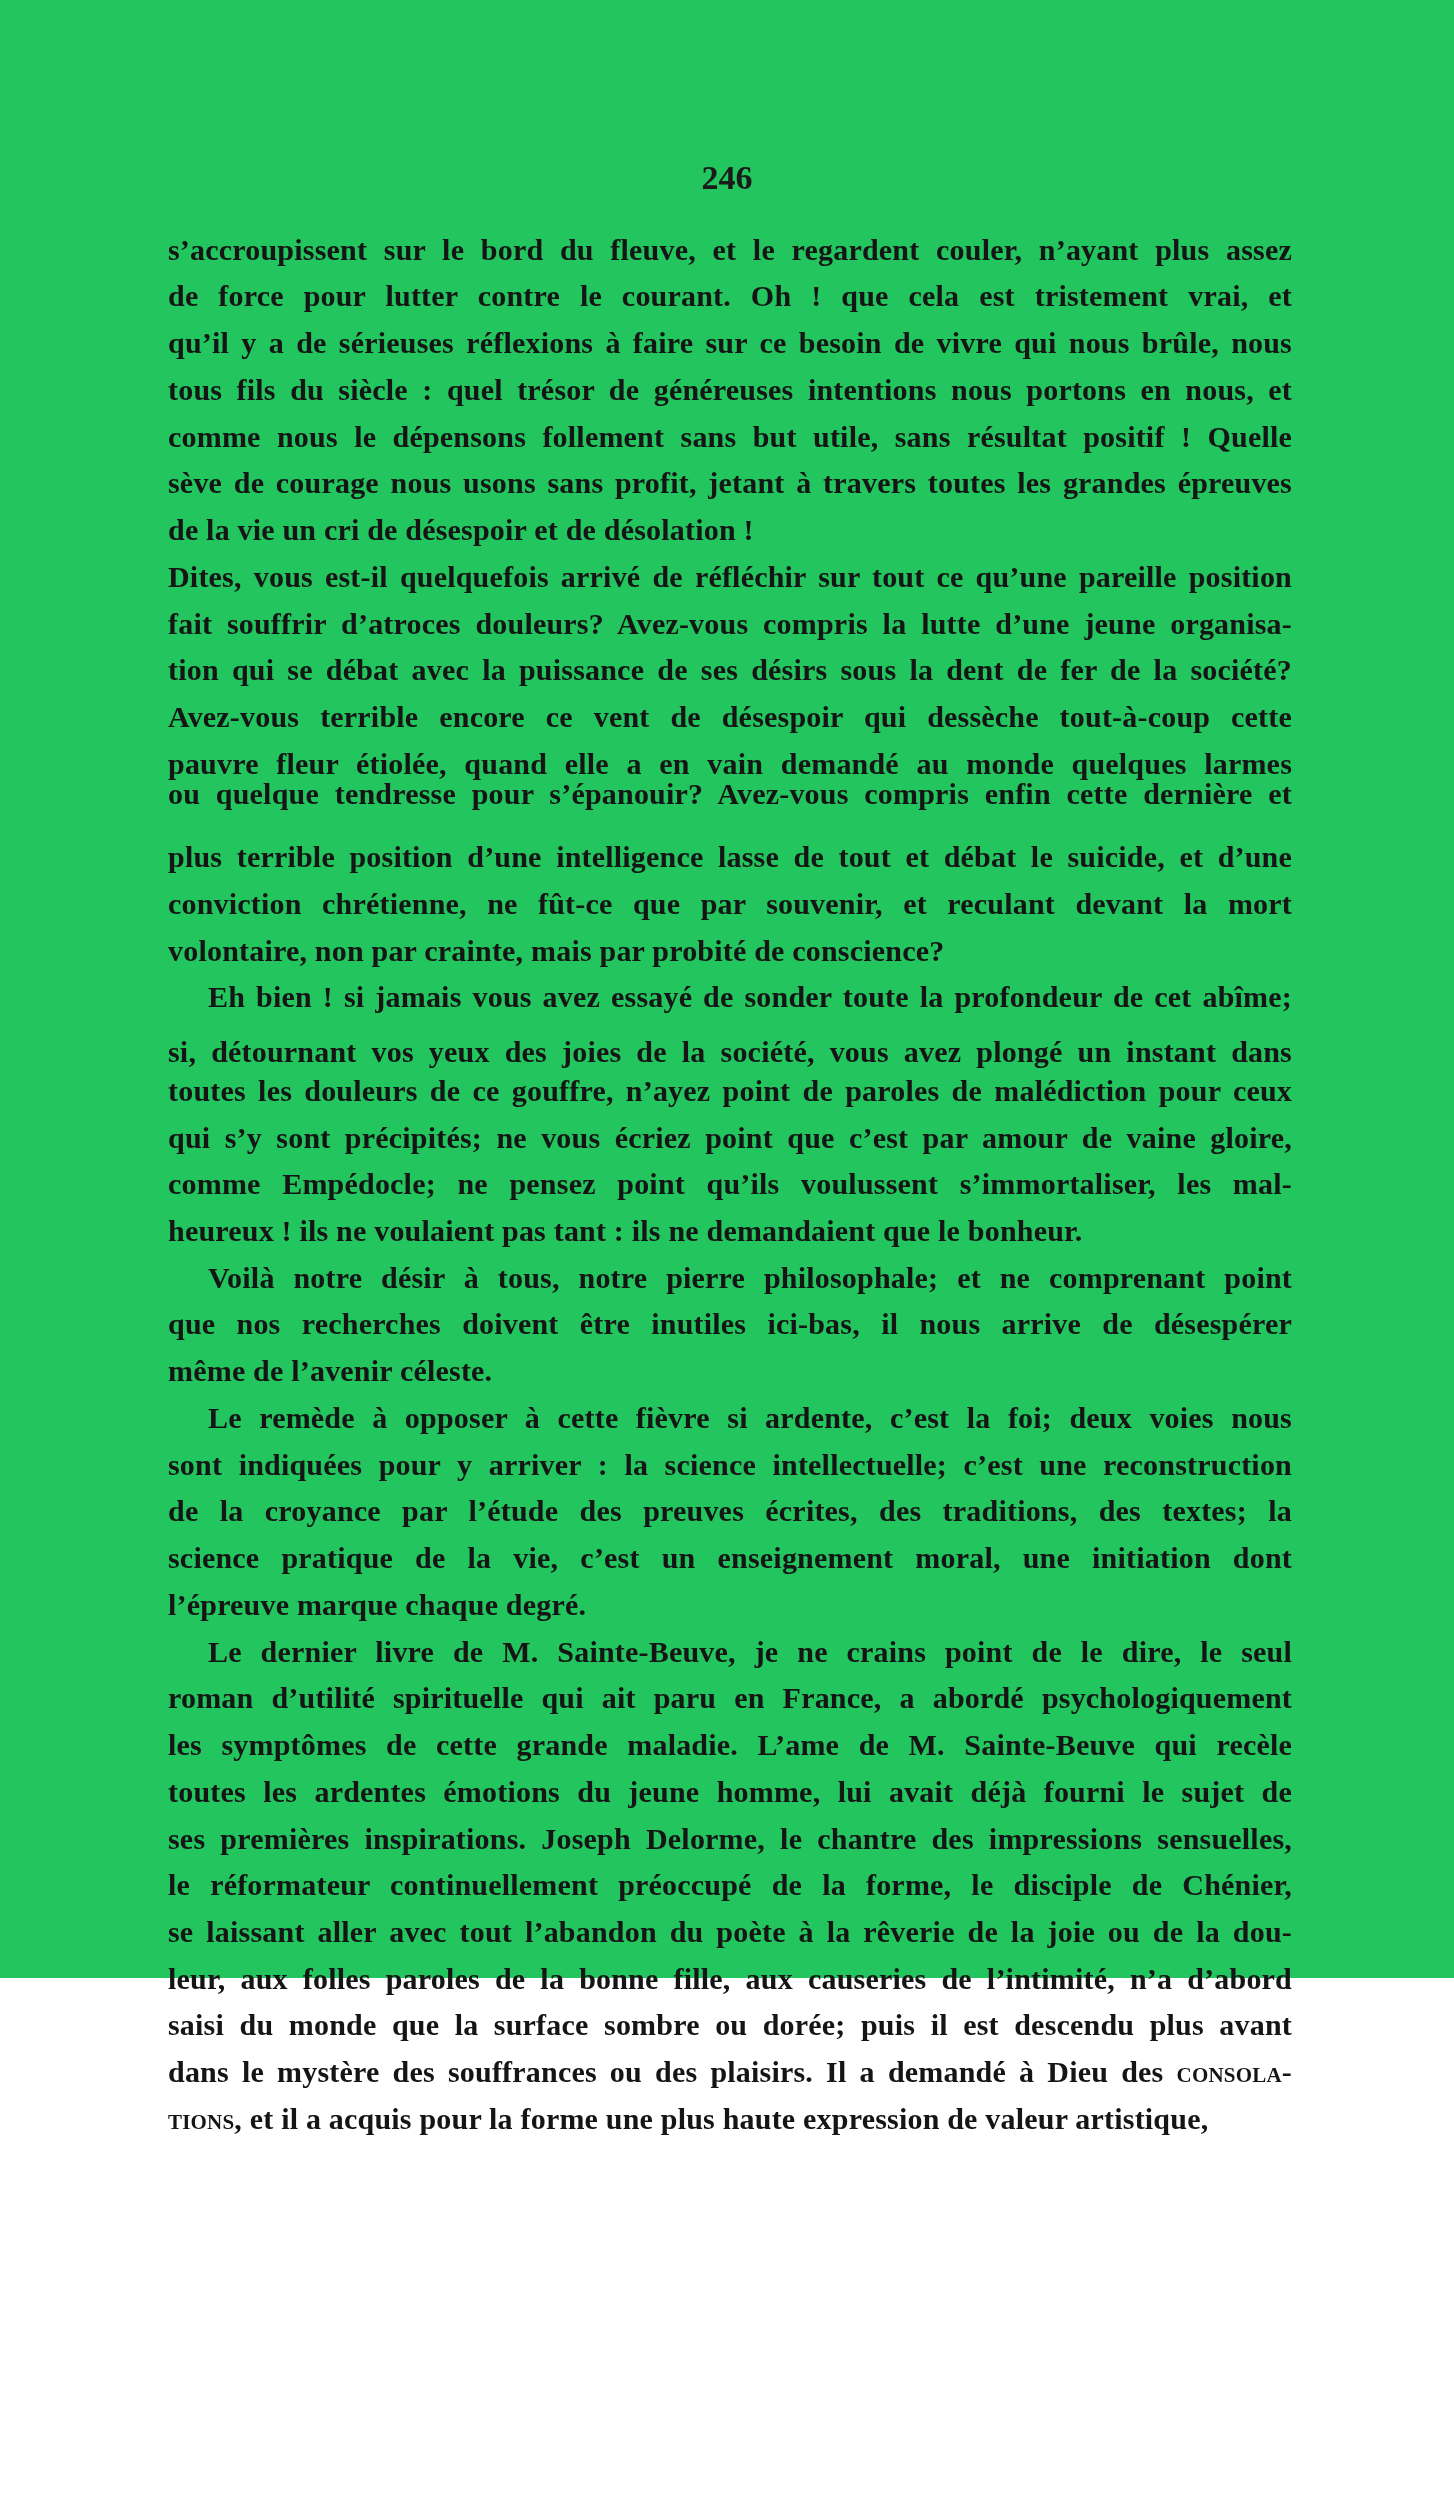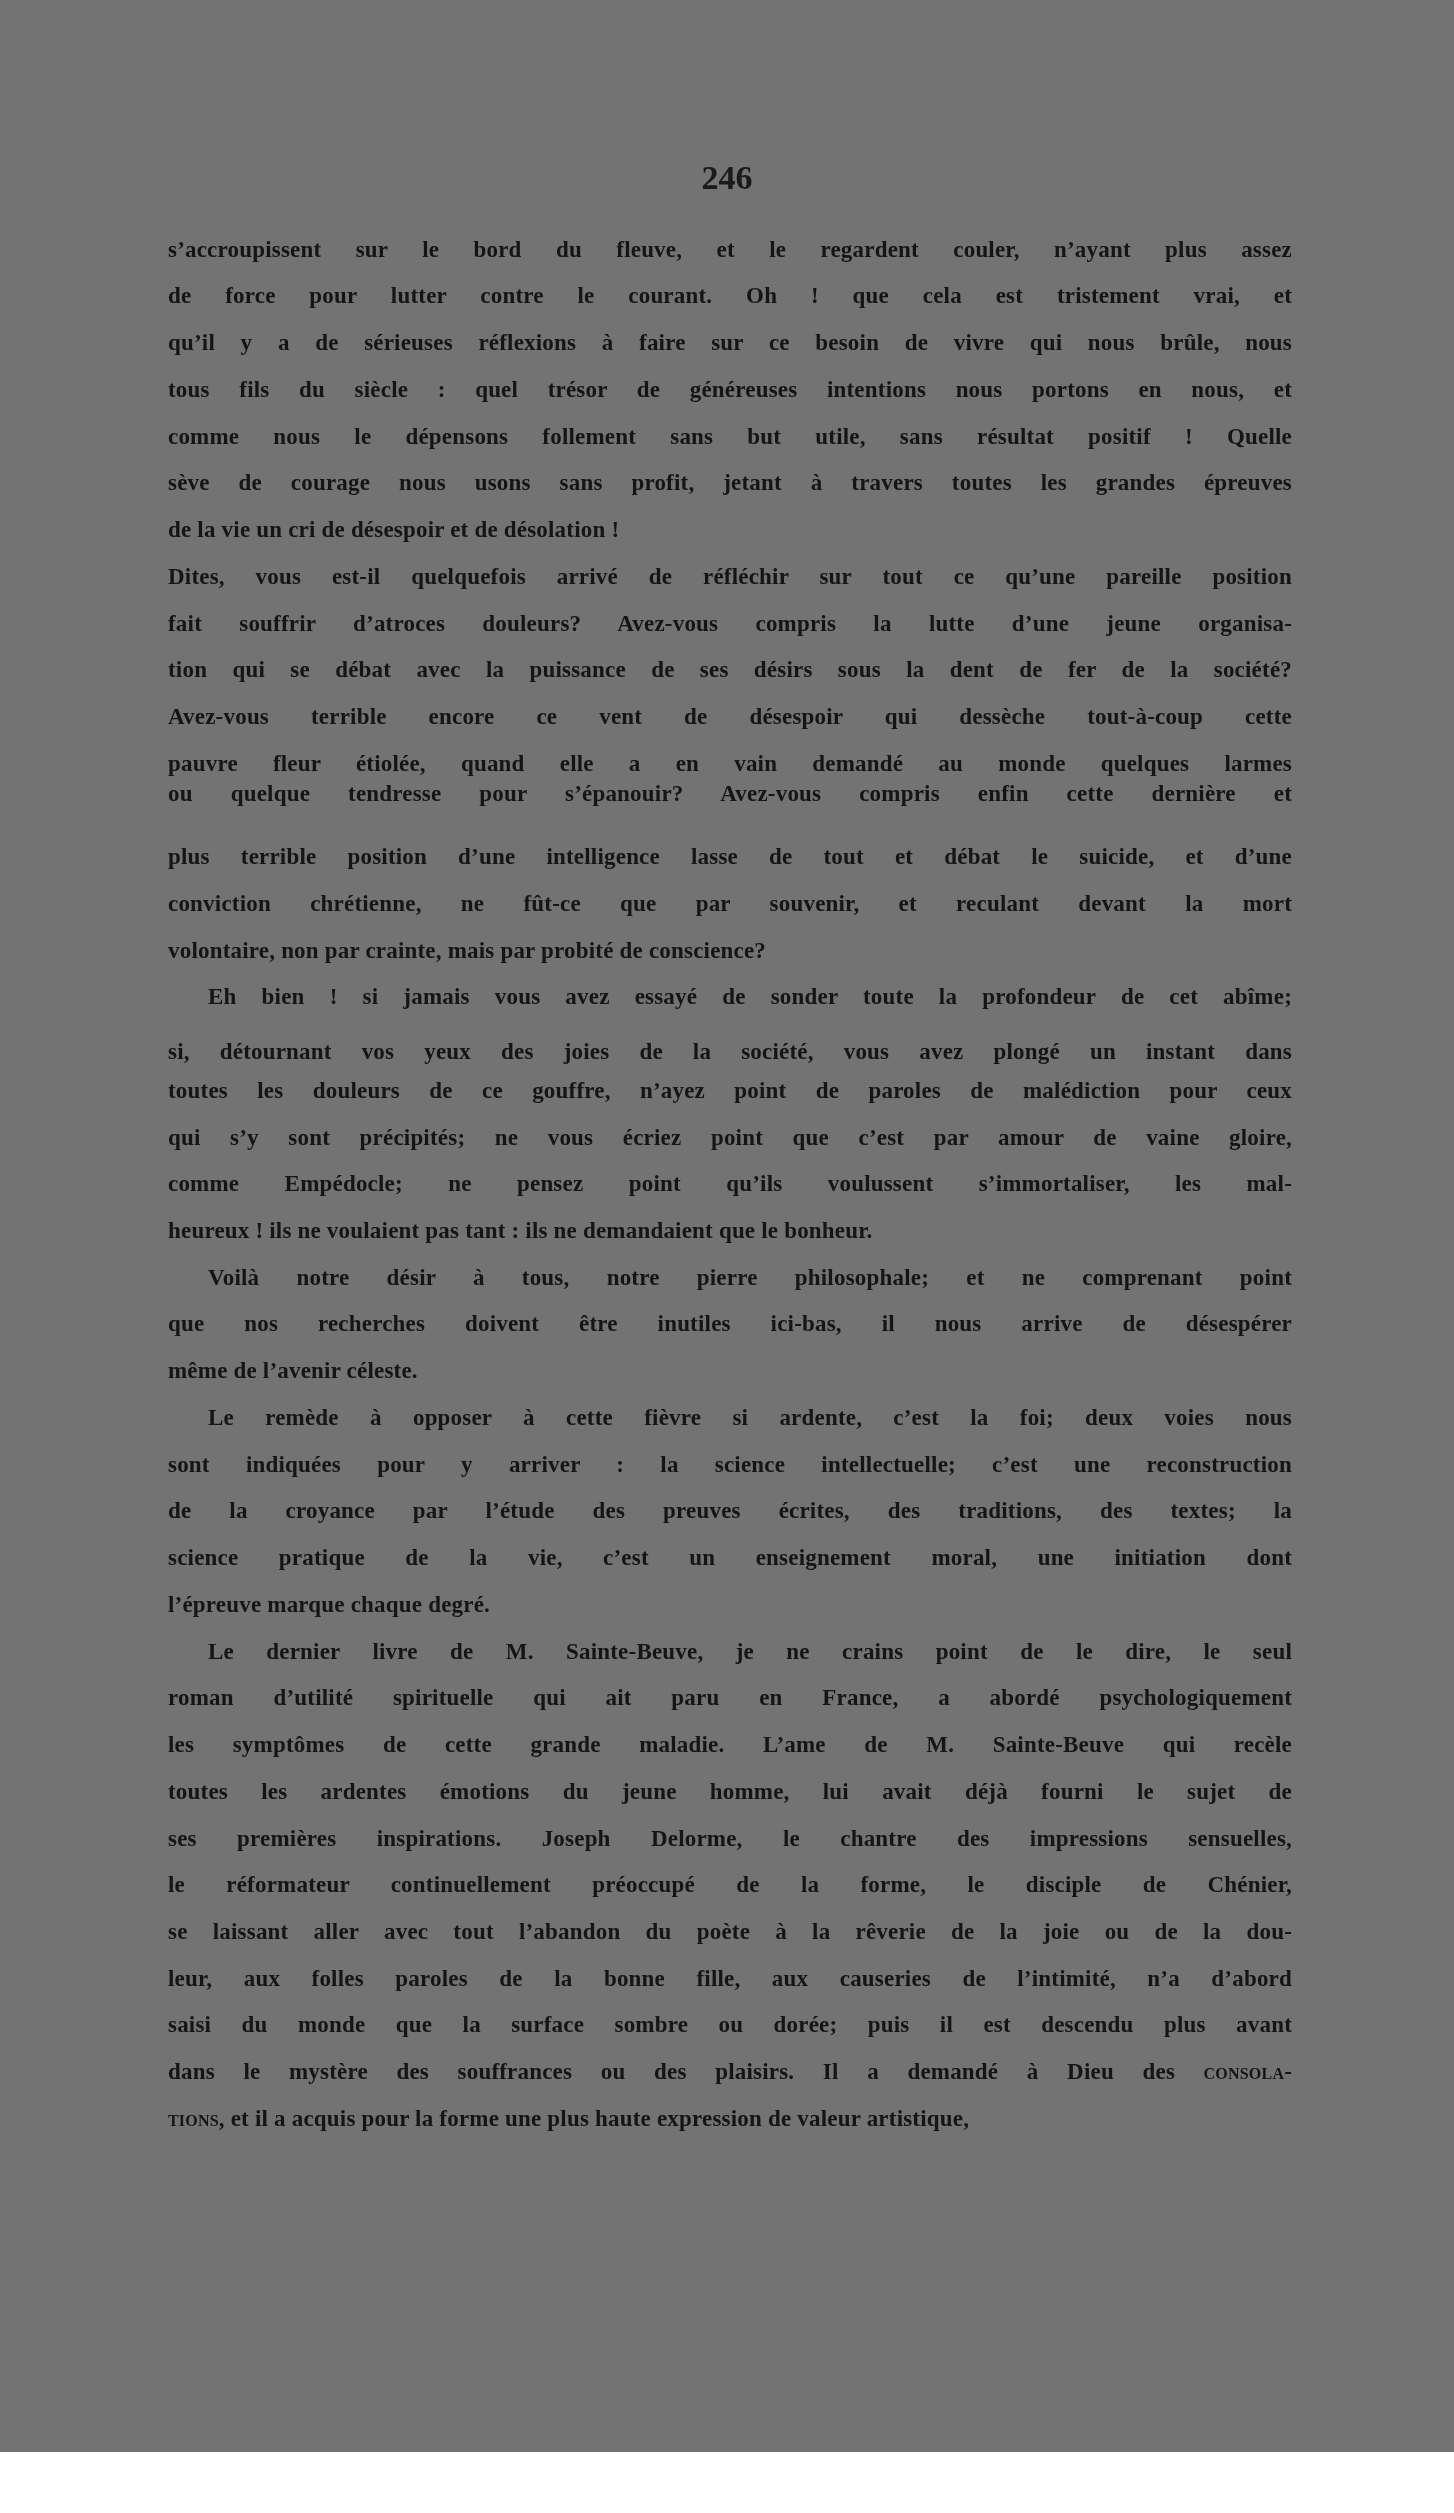--- a/index.html
+++ b/index.html
@@ -1,27 +1,27 @@
 <!DOCTYPE html>
 <html><head>
 <meta charset="utf-8">
 <style>
   html, body { margin: 0; padding: 0; background: #ffffff; }
   body { width: 1454px; height: 2514px; position: relative; overflow: hidden; }
-  .page { position: absolute; left: 0; top: 0; width: 1454px; height: 2452px; background: #737373; }
+  .page { position: absolute; left: 0; top: 0; width: 1454px; height: 1978px; background: #22c55e; }
   .page-number {
     position: absolute; left: 0; width: 1454px; top: 158px;
     text-align: center;
     font-family: "Liberation Serif", "DejaVu Serif", serif;
     font-weight: bold; font-size: 34px; color: #1a1a1a; line-height: 40px;
   }
   .line {
     position: absolute; left: 168px; width: 1124px; height: 47px;
     font-family: "Liberation Serif", "DejaVu Serif", serif;
-    font-size: 23px; line-height: 47px; color: #151515;
+    font-size: 30px; line-height: 47px; color: #151515;
     text-align: justify; text-align-last: justify;
     white-space: nowrap; overflow: visible;
     font-weight: bold; letter-spacing: 0.2px;
   }
   .line.last { text-align-last: left; }
   .line.indent { padding-left: 40px; width: 1084px; }
   .sc { font-variant: small-caps; }
 </style>
 </head>
 <body>

